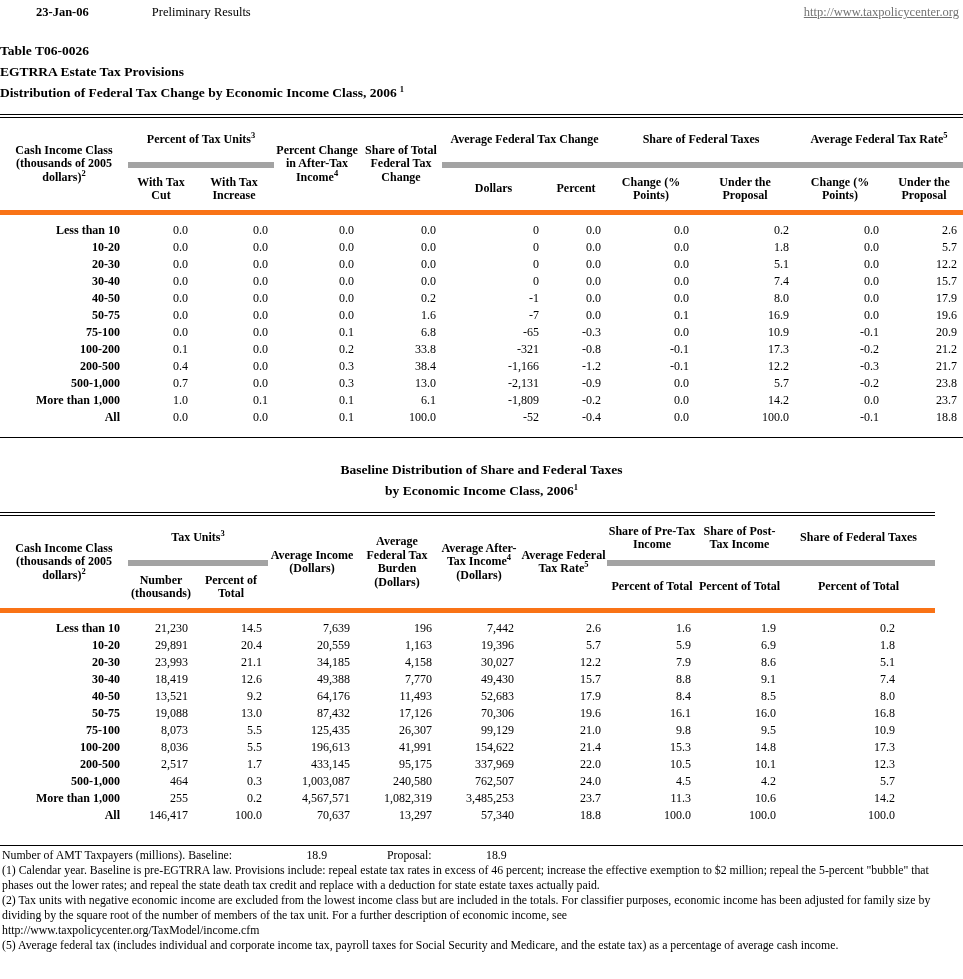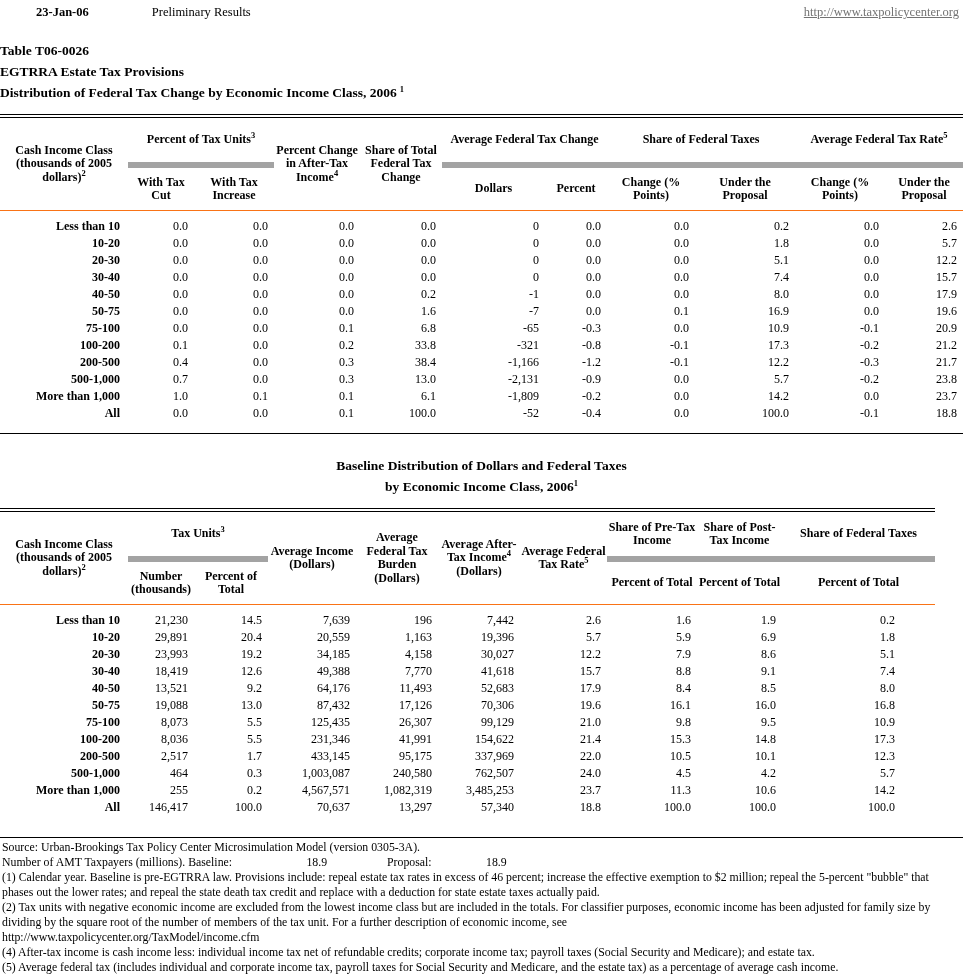--- a/index.html
+++ b/index.html
@@ -21,21 +21,21 @@
   .title2{margin-top:21px;text-align:center;font-weight:bold;font-size:13.5px;line-height:21px;}
 
   
   table{border-collapse:collapse;table-layout:fixed;margin-top:11px;}
   #t1{width:963px;border-top:4px double #000;border-bottom:1px solid #000;}
   #t2{width:935px;border-top:4px double #000;}
   th{font-weight:bold;text-align:center;vertical-align:middle;padding:2px 1px;font-size:12px;line-height:13.5px;}
   thead tr.grprow th{height:40px;}
   thead tr.subrow th{height:38px;}
   th.grp{border-bottom:6px solid #a3a3a3;}
-  th.hb{border-bottom:1px solid #f97316;}
+  th.hb{border-bottom:5px solid #f97316;}
   td{text-align:right;padding:0 6px 0 0;height:17px;line-height:17px;white-space:nowrap;}
   td.rowlabel{font-weight:bold;padding-right:8px;}
   tbody tr:first-child td{padding-top:7px;}
   tbody tr:last-child td{padding-bottom:11px;font-family:Liberation Serif, serif;}
   #t2 td:last-child{padding-right:40px;}
 
   
   .footrule{border-top:1px solid #000;margin-top:10px;}
   .footnotes{padding:2px 2px 0 2px;font-size:11.8px;line-height:15px;}
   .amt .v1{display:inline-block;width:95px;text-align:right;}
@@ -246,21 +246,21 @@
         <td>-0.4</td>
         <td>0.0</td>
         <td>100.0</td>
         <td>-0.1</td>
         <td>18.8</td>
       </tr>
     </tbody>
 </table>
 
 <div class="title2">
-  <div>Baseline Distribution of Dollars and Federal Taxes</div>
+  <div>Baseline Distribution of Share and Federal Taxes</div>
   <div><span>by Economic Income Class, 2006</span><sup class="t-sup">1</sup></div>
 </div>
 
 <table id="t2">
   <colgroup>
     <col style="width:128px">
       <col style="width:66px">
       <col style="width:74px">
       <col style="width:88px">
     <col style="width:82px">
@@ -311,36 +311,36 @@
         <td>1,163</td>
         <td>19,396</td>
         <td>5.7</td>
         <td>5.9</td>
         <td>6.9</td>
         <td>1.8</td>
       </tr>
       <tr>
         <td class="rowlabel">20-30</td>
         <td>23,993</td>
-        <td>19.2</td>
+        <td>21.1</td>
         <td>34,185</td>
         <td>4,158</td>
         <td>30,027</td>
         <td>12.2</td>
         <td>7.9</td>
         <td>8.6</td>
         <td>5.1</td>
       </tr>
       <tr>
         <td class="rowlabel">30-40</td>
         <td>18,419</td>
         <td>12.6</td>
         <td>49,388</td>
         <td>7,770</td>
-        <td>41,618</td>
+        <td>49,430</td>
         <td>15.7</td>
         <td>8.8</td>
         <td>9.1</td>
         <td>7.4</td>
       </tr>
       <tr>
         <td class="rowlabel">40-50</td>
         <td>13,521</td>
         <td>9.2</td>
         <td>64,176</td>
@@ -372,21 +372,21 @@
         <td>99,129</td>
         <td>21.0</td>
         <td>9.8</td>
         <td>9.5</td>
         <td>10.9</td>
       </tr>
       <tr>
         <td class="rowlabel">100-200</td>
         <td>8,036</td>
         <td>5.5</td>
-        <td>231,346</td>
+        <td>196,613</td>
         <td>41,991</td>
         <td>154,622</td>
         <td>21.4</td>
         <td>15.3</td>
         <td>14.8</td>
         <td>17.3</td>
       </tr>
       <tr>
         <td class="rowlabel">200-500</td>
         <td>2,517</td>
@@ -434,24 +434,22 @@
         <td>100.0</td>
         <td>100.0</td>
         <td>100.0</td>
       </tr>
     </tbody>
 </table>
 
 <div class="footrule"></div>
 
 <div class="footnotes">
-  <div>Source: Urban-Brookings Tax Policy Center Microsimulation Model (version 0305-3A).</div>
   <div class="amt">
     <span>Number of AMT Taxpayers (millions).  Baseline:</span><span class="v1">18.9</span><span class="plabel">Proposal:</span><span class="v2">18.9</span>
   </div>
   <div>
       <div>(1) Calendar year. Baseline is pre-EGTRRA law.  Provisions include: repeal estate tax rates in excess of 46 percent; increase the effective exemption to $2 million; repeal the 5-percent "bubble" that phases out the lower rates; and repeal the state death tax credit and replace with a deduction for state estate taxes actually paid.</div>
       <div>(2) Tax units with negative economic income are excluded from the lowest income class but are included in the totals. For classifier purposes, economic income has been adjusted for family size by dividing by the square root of the number of members of the tax unit. For a further description of economic income, see</div>
       <div>http://www.taxpolicycenter.org/TaxModel/income.cfm</div>
-      <div>(4) After-tax income is cash income less: individual income tax net of refundable credits; corporate income tax; payroll taxes (Social Security and Medicare); and estate tax.</div>
       <div>(5) Average federal tax (includes individual and corporate income tax, payroll taxes for Social Security and Medicare, and the estate tax) as a percentage of average cash income.</div>
     </div>
 </div>
 
 </body></html>

